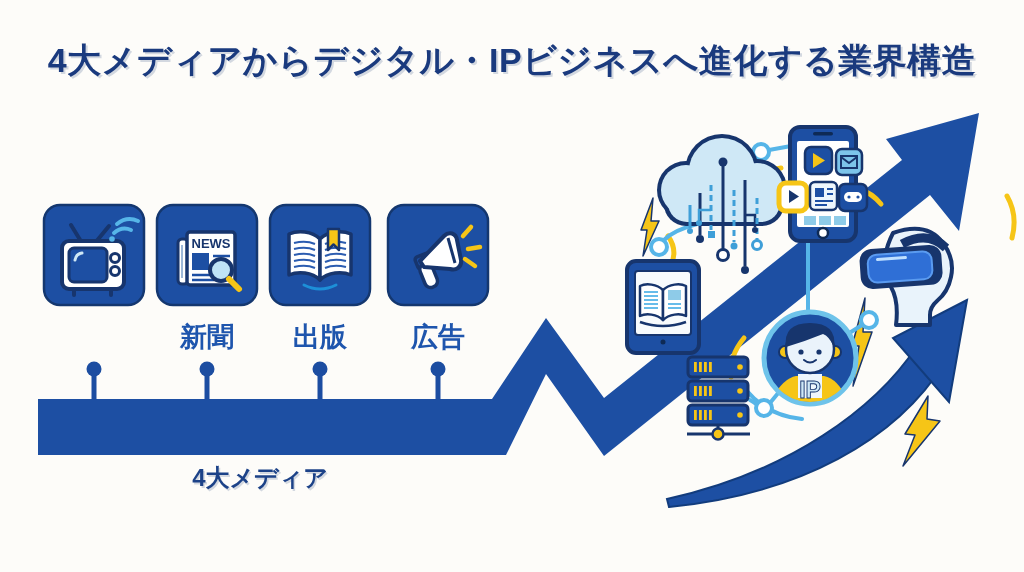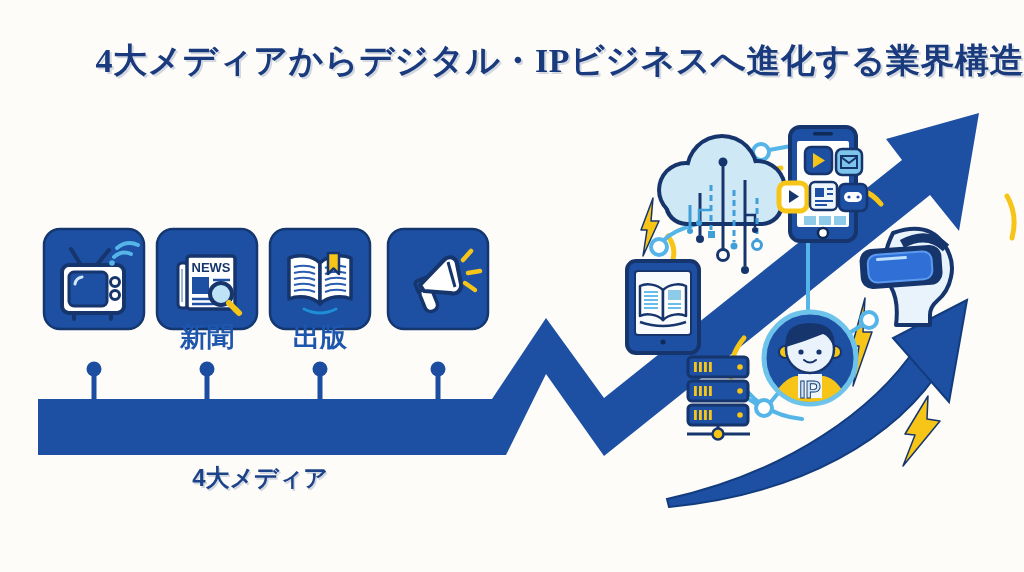--- a/index.html
+++ b/index.html
@@ -3,28 +3,27 @@
 <meta charset="utf-8">
 <style>
   html,body{margin:0;padding:0;}
   .stage{
     position:relative;width:1024px;height:572px;overflow:hidden;
     background:#fdfcf9;
     font-family:"Liberation Sans","DejaVu Sans",sans-serif;
   }
   .layer{position:absolute;left:0;top:0;}
   .title{
-    position:absolute;left:0;right:0;top:38px;text-align:right;
+    position:absolute;left:0;right:0;top:38px;text-align:center;
     font-size:34px;font-weight:800;color:#1a3a7e;letter-spacing:0.5px;
     text-shadow:2px 2px 0 rgba(23,53,109,0.18);
     white-space:nowrap;
-    font-family:Liberation Serif, serif;
   }
   .media-card{
-    position:absolute;top:203px;width:124px;height:104px;margin-top:24px;
+    position:absolute;top:203px;width:124px;height:104px;
   }
   .media-card svg{display:block;}
   .card-label{
     position:absolute;top:319px;width:120px;text-align:center;
     font-size:27px;font-weight:800;color:#1e55ad;
   }
   .group-label{
     position:absolute;top:462px;left:95px;width:330px;text-align:center;
     font-size:24px;font-weight:800;color:#1c4288;
     text-shadow:1.5px 1.5px 0 rgba(23,53,109,0.18);
@@ -326,16 +325,17 @@
       <g stroke="#f6c517" stroke-width="4.5" stroke-linecap="round">
         <path d="M77 33 L85 24"></path>
           <path d="M82 46 L94 44"></path>
           <path d="M79 56 L89 63"></path>
       </g>
     </svg>
   </div>
 
   <div class="card-label" style="left:147px">新聞</div>
   <div class="card-label" style="left:260px">出版</div>
+  <div class="card-label" style="left:378px">広告</div>
 
   <div class="group-label">4大メディア</div>
 
 </div>
 
 </body></html>

